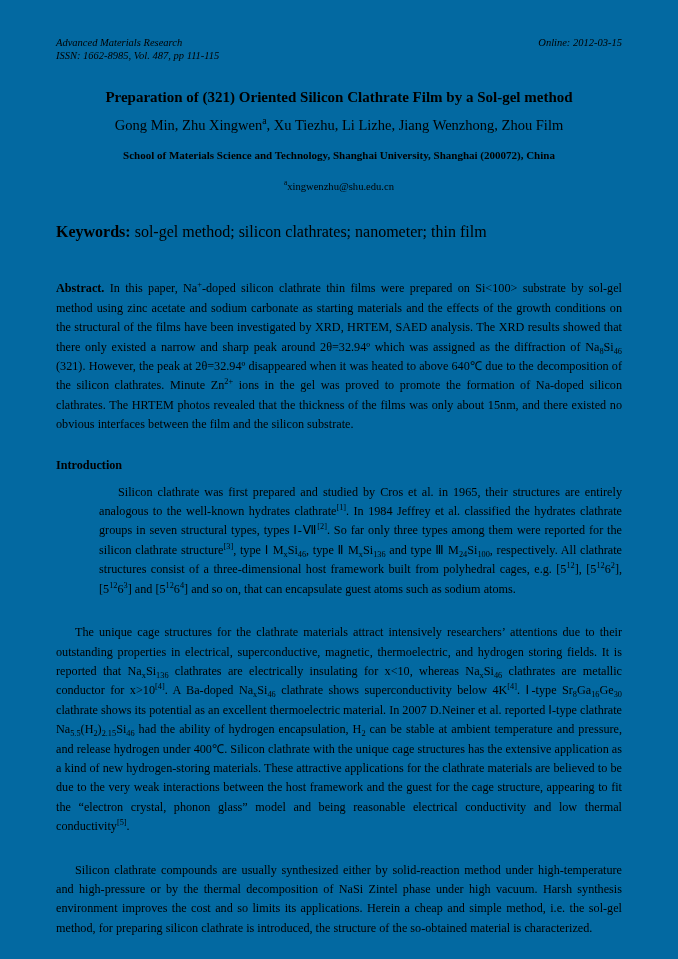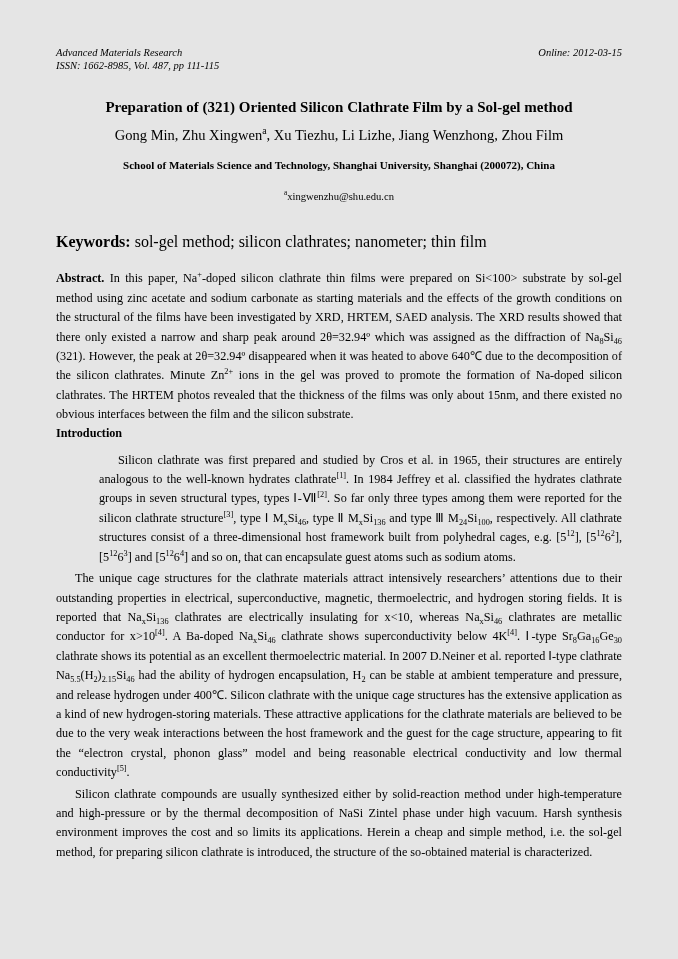--- a/index.html
+++ b/index.html
@@ -3,23 +3,23 @@
 <meta charset="utf-8">
 <style>
   html, body {
     margin: 0;
     padding: 0;
     background: #8a8a8a;
   }
   .page {
     width: 678px;
     height: 959px;
-    background: #e5e5e5;
+    background: #0369a1;
     box-sizing: border-box;
-    padding: 46px 56px 0 56px;
+    padding: 36px 56px 0 56px;
     font-family: "Liberation Serif", serif;
     color: #000000;
     position: relative;
     overflow: hidden;
   }
   .header-block {
     display: flex;
     justify-content: space-between;
     align-items: flex-start;
     font-style: italic;
@@ -69,37 +69,38 @@
     font-size: 16px;
     line-height: 15px;
     margin-top: 30px;
   }
   .keywords b {
     font-weight: bold;
   }
   .abstract {
     font-size: 12.2px;
     line-height: 19.4px;
-    margin-top: 20px;
+    margin-top: 40px;
     text-align: justify;
   }
   .abstract b {
     font-weight: bold;
   }
   .section-head {
     font-size: 12.2px;
     font-weight: bold;
+    margin-top: 22px;
     line-height: 16px;
   }
   .body-par {
     font-size: 12.2px;
     line-height: 19.4px;
     text-align: justify;
     text-indent: 19px;
-    margin-top: 2px;
+    margin-top: 24px;
   }
   .body-par.first {
     margin-top: 10px;
     margin-left: 43px;
   }
 </style>
 </head>
 <body>
 
 <div class="page">

